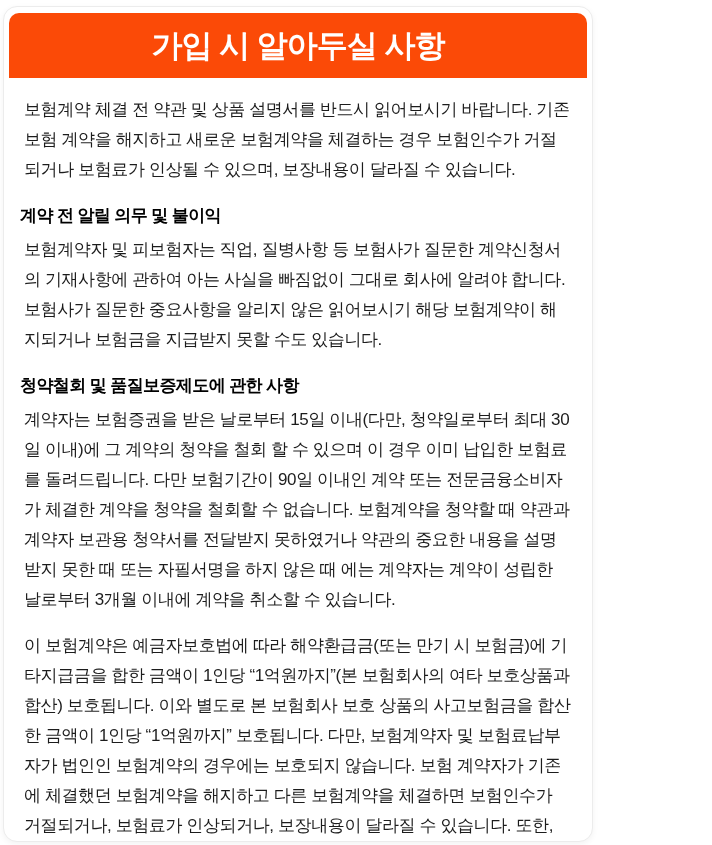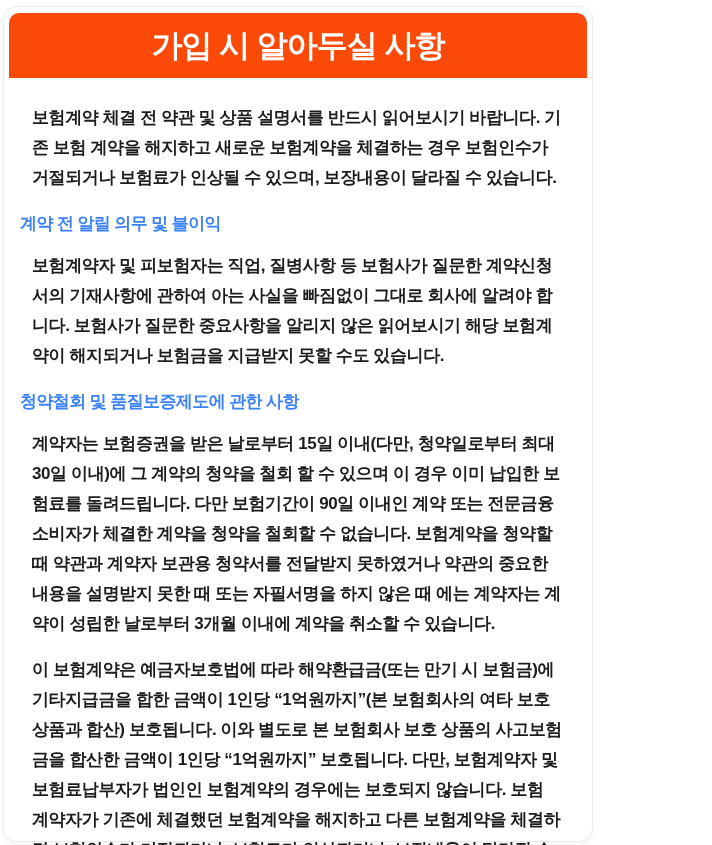--- a/index.html
+++ b/index.html
@@ -46,32 +46,31 @@
   }
   .card-body {
     padding: 13px 17px 16px 16px;
     font-size: 17px;
     line-height: 30px;
     color: #1c1c1c;
     letter-spacing: -0.4px;
     word-break: break-all;
   }
   .card-body p {
-    margin: 12px;
-    font-weight: bold;
+    margin: 4px;
   }
   .notice-section {
     margin-top: 16px;
   }
   .notice-section h2 {
     margin: 0;
     font-size: 17px;
     line-height: 30px;
     font-weight: 800;
-    color: #3b82f6;
+    color: #000000;
     letter-spacing: -0.6px;
   }
 </style>
 </head>
 <body>
 
 <div class="page">
   <div class="card">
 
     <div class="card-header" style="background: rgb(251, 74, 7);">

